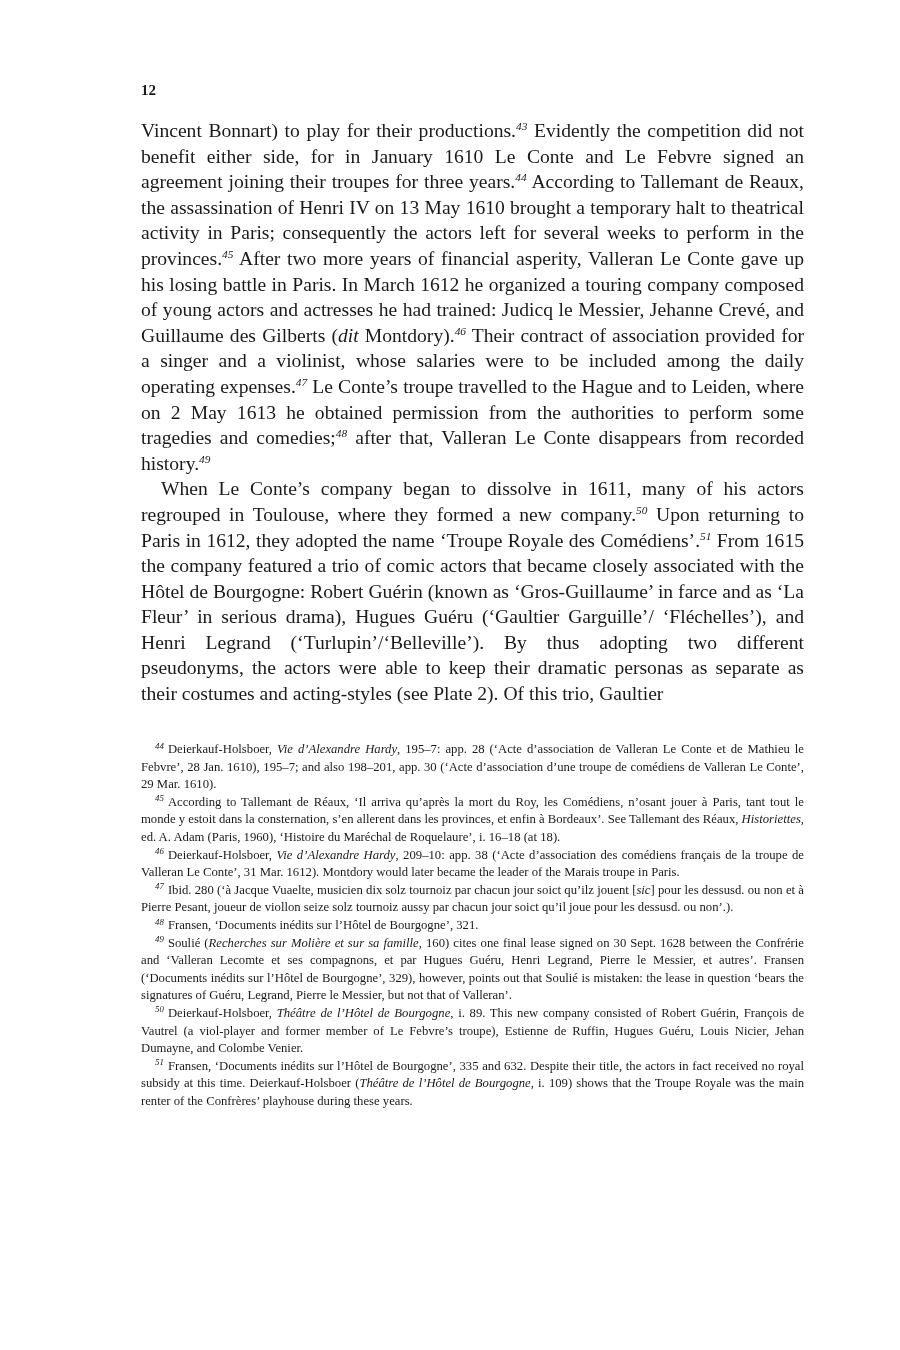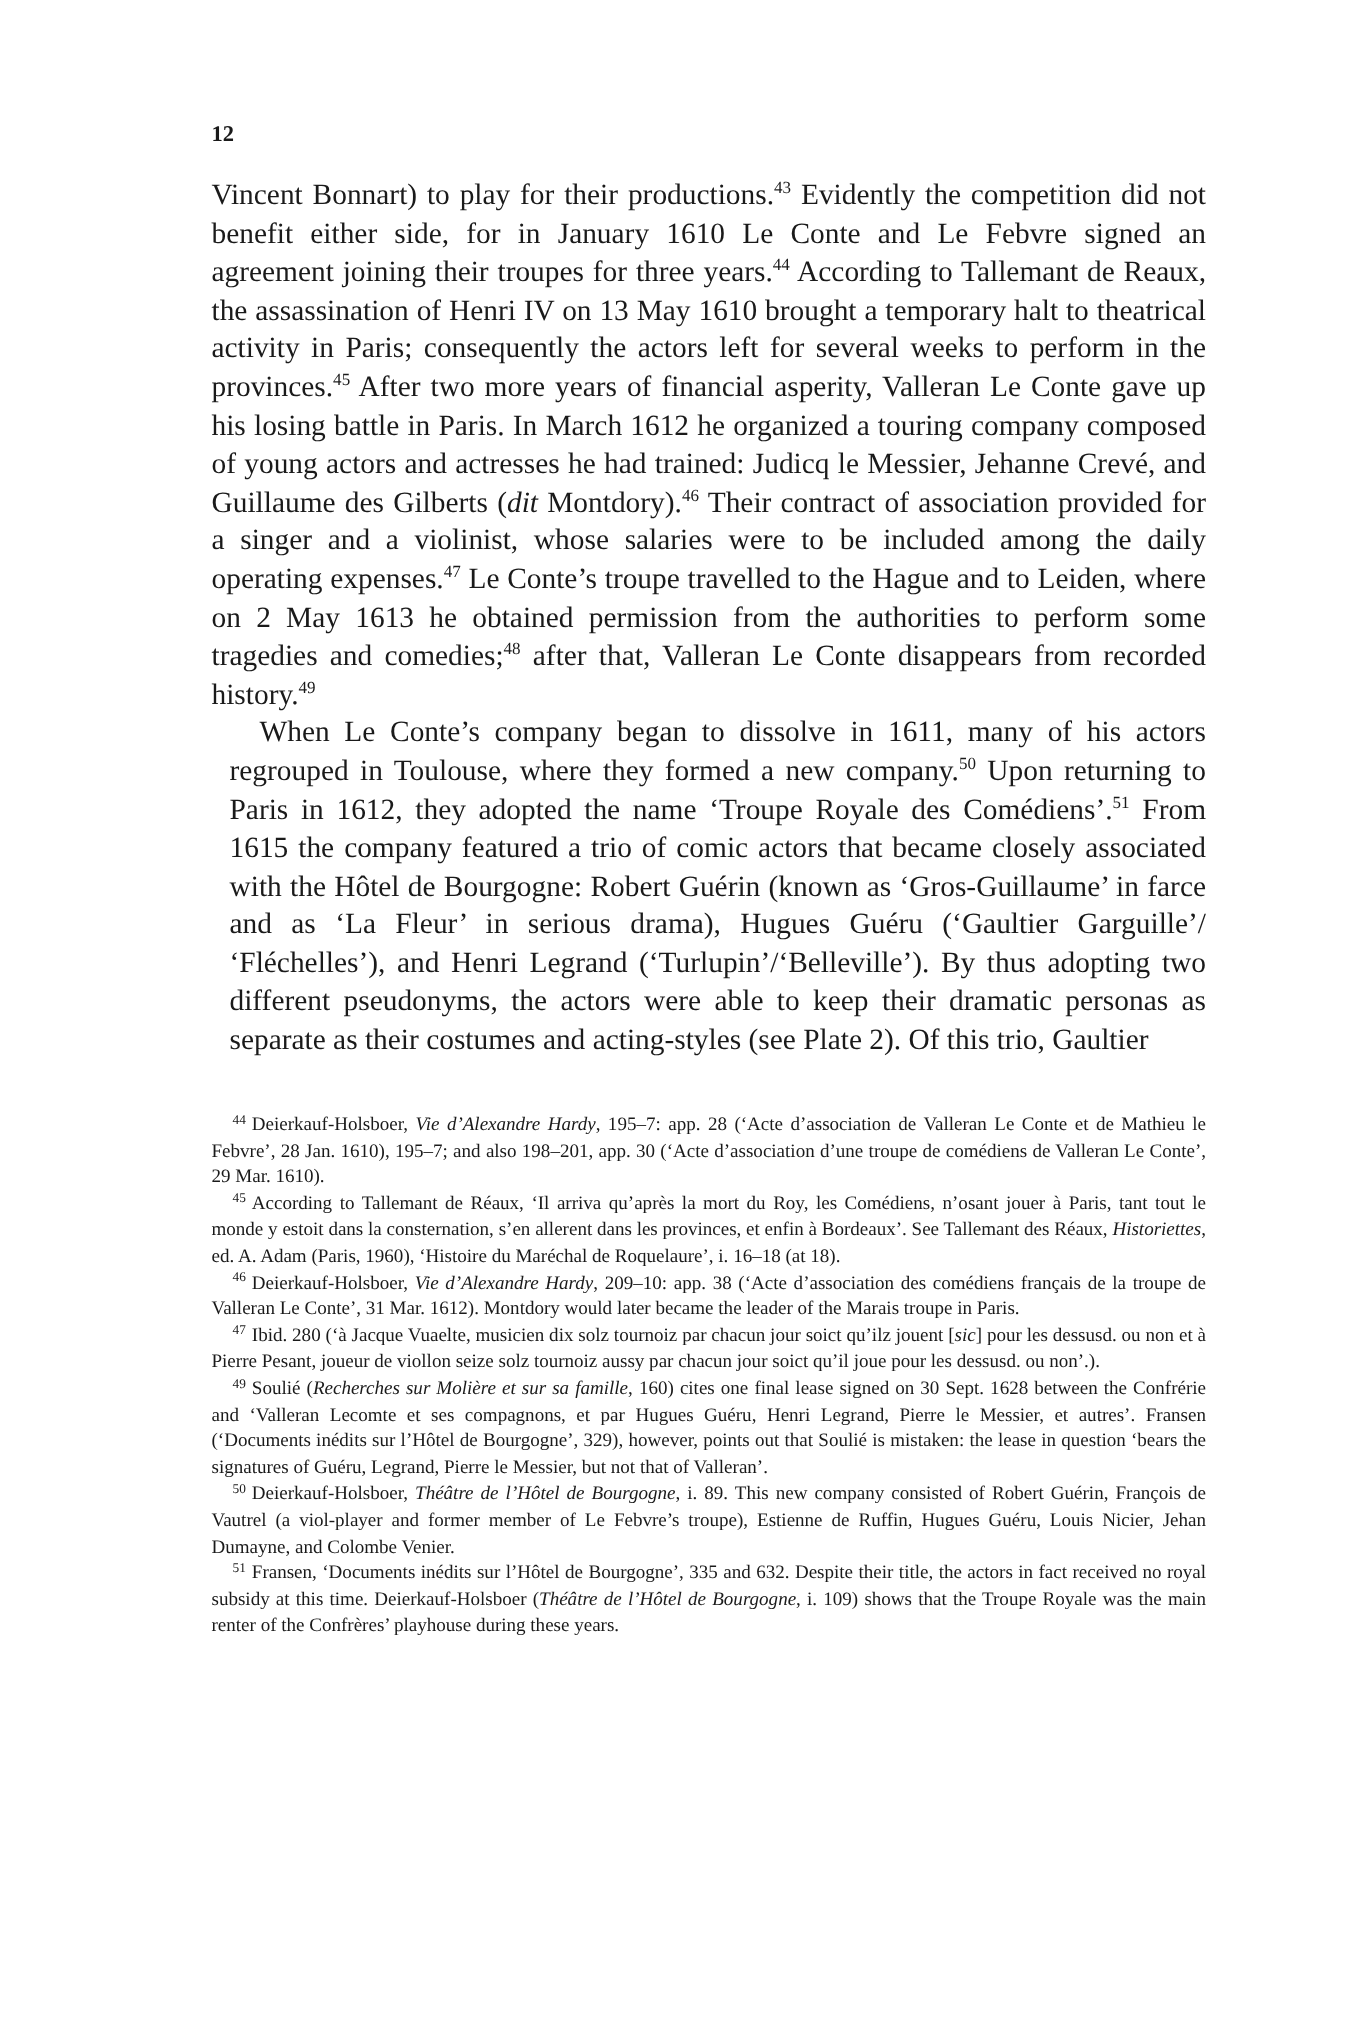--- a/index.html
+++ b/index.html
@@ -4,22 +4,22 @@
 <style>
   html, body { margin: 0; padding: 0; background: #ffffff; }
   body { width: 900px; height: 1350px; position: relative; overflow: hidden;
          font-family: "Liberation Serif", "DejaVu Serif", serif; color: #1a1a1a; }
   .page { position: absolute; left: 141px; top: 78px; width: 663px; }
   .running-head { position: relative; height: 26px; font-size: 15px; letter-spacing: 1.6px; text-decoration: underline; }
   .running-head .pgnum { position: absolute; left: 0; top: 4px; font-weight: bold; letter-spacing: 0; font-size: 15px; }
   .running-head .title { position: absolute; left: 0; right: 0; top: 4px; text-align: center; text-transform: uppercase; }
   .body-text { margin-top: 14px; font-size: 19.6px; line-height: 25.6px; text-align: justify; hyphens: manual; }
   .body-text p { margin: 0; }
-  .body-text p.indent { text-indent: 20px; margin-left: 12px; }
-  sup { font-size: 0.58em; line-height: 0; vertical-align: 0.62em; }
+  .body-text p.indent { text-indent: 20px; }
+  sup { font-size: 0.58em; line-height: 0; vertical-align: 0.62em; font-style: italic; }
   .footnotes { position: absolute; top: 663px; left: 0; width: 663px; font-size: 12.7px; line-height: 17.6px; text-align: justify; }
   .footnotes p { margin: 0; text-indent: 14px; }
   .footnotes sup { font-size: 0.7em; vertical-align: 0.5em; margin-right: 4px; }
   i { font-style: italic; margin-top: 45px; }
 </style>
 </head>
 <body>
 
 <div class="page">
   <div class="running-head">
@@ -29,17 +29,18 @@
   <div class="body-text" id="body-text">
       <p><span>Vincent Bonnart) to play for their productions.</span><sup>43</sup><span> Evidently the competition did not benefit either side, for in January 1610 Le Conte and Le Febvre signed an agreement joining their troupes for three years.</span><sup>44</sup><span> According to Tallemant de Reaux, the assassination of Henri IV on 13 May 1610 brought a temporary halt to theatrical activity in Paris; consequently the actors left for several weeks to perform in the provinces.</span><sup>45</sup><span> After two more years of financial asperity, Valleran Le Conte gave up his losing battle in Paris. In March 1612 he organized a touring company composed of young actors and actresses he had trained: Judicq le Messier, Jehanne Crevé, and Guillaume des Gilberts (</span><i>dit</i><span> Montdory).</span><sup>46</sup><span> Their con­tract of association provided for a singer and a violinist, whose salaries were to be included among the daily operating expenses.</span><sup>47</sup><span> Le Conte’s troupe travelled to the Hague and to Leiden, where on 2 May 1613 he obtained permission from the authorities to perform some tragedies and comedies;</span><sup>48</sup><span> after that, Valleran Le Conte disappears from recorded history.</span><sup>49</sup></p>
       <p class="indent"><span>When Le Conte’s company began to dissolve in 1611, many of his actors regrouped in Toulouse, where they formed a new company.</span><sup>50</sup><span> Upon returning to Paris in 1612, they adopted the name ‘Troupe Royale des Comédiens’.</span><sup>51</sup><span> From 1615 the company featured a trio of comic actors that became closely associated with the Hôtel de Bourgogne: Robert Guérin (known as ‘Gros-Guillaume’ in farce and as ‘La Fleur’ in serious drama), Hugues Guéru (‘Gaultier Garguille’/ ‘Fléchelles’), and Henri Legrand (‘Turlupin’/‘Belleville’). By thus adopting two different pseudonyms, the actors were able to keep their dramatic personas as separate as their costumes and acting-styles (see Plate 2). Of this trio, Gaultier</span></p>
     </div>
 
   <div class="footnotes" id="footnotes">
       <p><sup>44</sup><span>Deierkauf-Holsboer, </span><i>Vie d’Alexandre Hardy</i><span>, 195–7: app. 28 (‘Acte d’association de Valleran Le Conte et de Mathieu le Febvre’, 28 Jan. 1610), 195–7; and also 198–201, app. 30 (‘Acte d’association d’une troupe de comédiens de Valleran Le Conte’, 29 Mar. 1610).</span></p>
       <p><sup>45</sup><span>According to Tallemant de Réaux, ‘Il arriva qu’après la mort du Roy, les Comédiens, n’osant jouer à Paris, tant tout le monde y estoit dans la consternation, s’en allerent dans les provinces, et enfin à Bordeaux’. See Tallemant des Réaux, </span><i>Historiettes</i><span>, ed. A. Adam (Paris, 1960), ‘Histoire du Maréchal de Roquelaure’, i. 16–18 (at 18).</span></p>
       <p><sup>46</sup><span>Deierkauf-Holsboer, </span><i>Vie d’Alexandre Hardy</i><span>, 209–10: app. 38 (‘Acte d’association des comédiens français de la troupe de Valleran Le Conte’, 31 Mar. 1612). Montdory would later became the leader of the Marais troupe in Paris.</span></p>
       <p><sup>47</sup><span>Ibid. 280 (‘à Jacque Vuaelte, musicien dix solz tournoiz par chacun jour soict qu’ilz jouent [</span><i>sic</i><span>] pour les dessusd. ou non et à Pierre Pesant, joueur de viollon seize solz tournoiz aussy par chacun jour soict qu’il joue pour les dessusd. ou non’.).</span></p>
+      <p><sup>48</sup><span>Fransen, ‘Documents inédits sur l’Hôtel de Bourgogne’, 321.</span></p>
       <p><sup>49</sup><span>Soulié (</span><i>Recherches sur Molière et sur sa famille</i><span>, 160) cites one final lease signed on 30 Sept. 1628 between the Confrérie and ‘Valleran Lecomte et ses compagnons, et par Hugues Guéru, Henri Legrand, Pierre le Messier, et autres’. Fransen (‘Documents inédits sur l’Hôtel de Bourgogne’, 329), however, points out that Soulié is mistaken: the lease in question ‘bears the signatures of Guéru, Legrand, Pierre le Messier, but not that of Valleran’.</span></p>
       <p><sup>50</sup><span>Deierkauf-Holsboer, </span><i>Théâtre de l’Hôtel de Bourgogne</i><span>, i. 89. This new company consisted of Robert Guérin, François de Vautrel (a viol-player and former member of Le Febvre’s troupe), Estienne de Ruffin, Hugues Guéru, Louis Nicier, Jehan Dumayne, and Colombe Venier.</span></p>
       <p><sup>51</sup><span>Fransen, ‘Documents inédits sur l’Hôtel de Bourgogne’, 335 and 632. Despite their title, the actors in fact received no royal subsidy at this time. Deierkauf-Holsboer (</span><i>Théâtre de l’Hôtel de Bourgogne</i><span>, i. 109) shows that the Troupe Royale was the main renter of the Confrères’ playhouse during these years.</span></p>
     </div>
 </div>
 
 </body></html>

